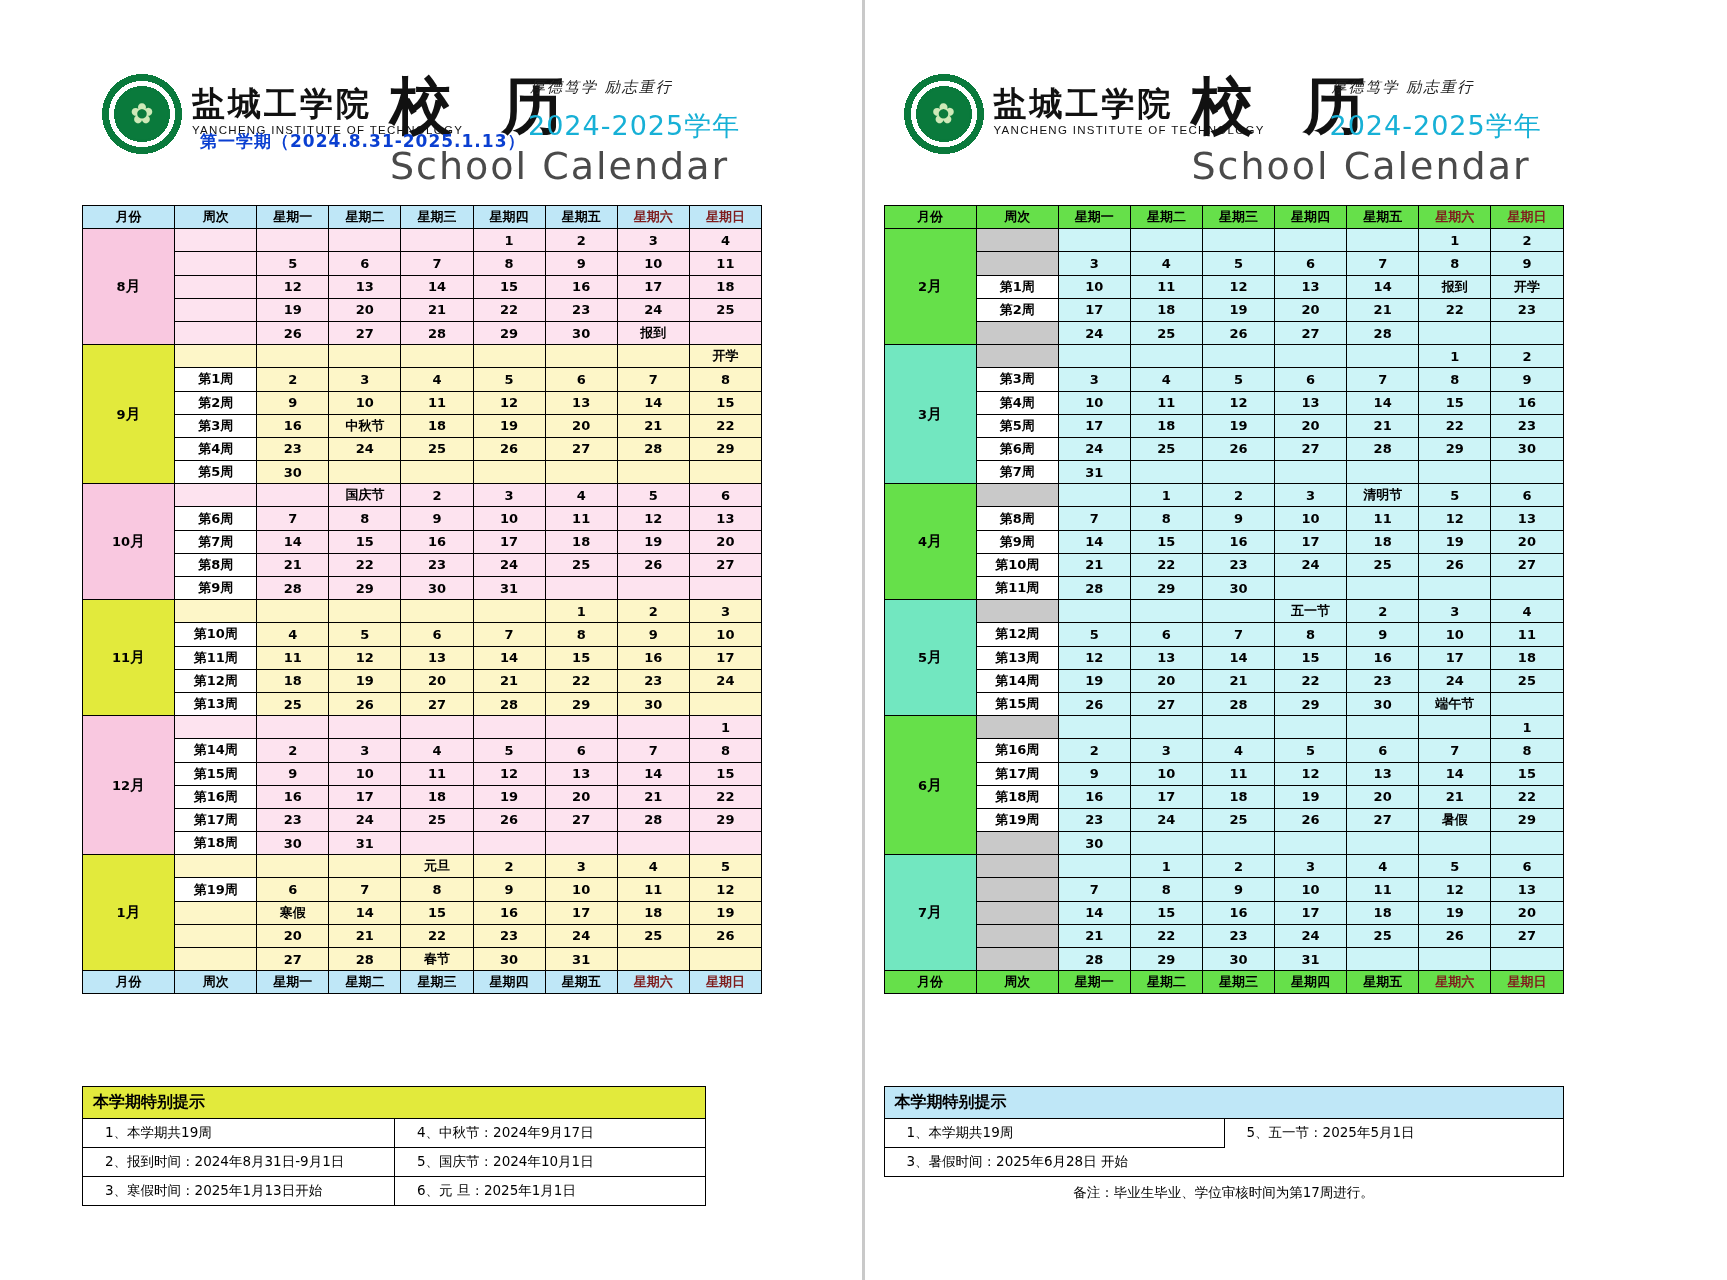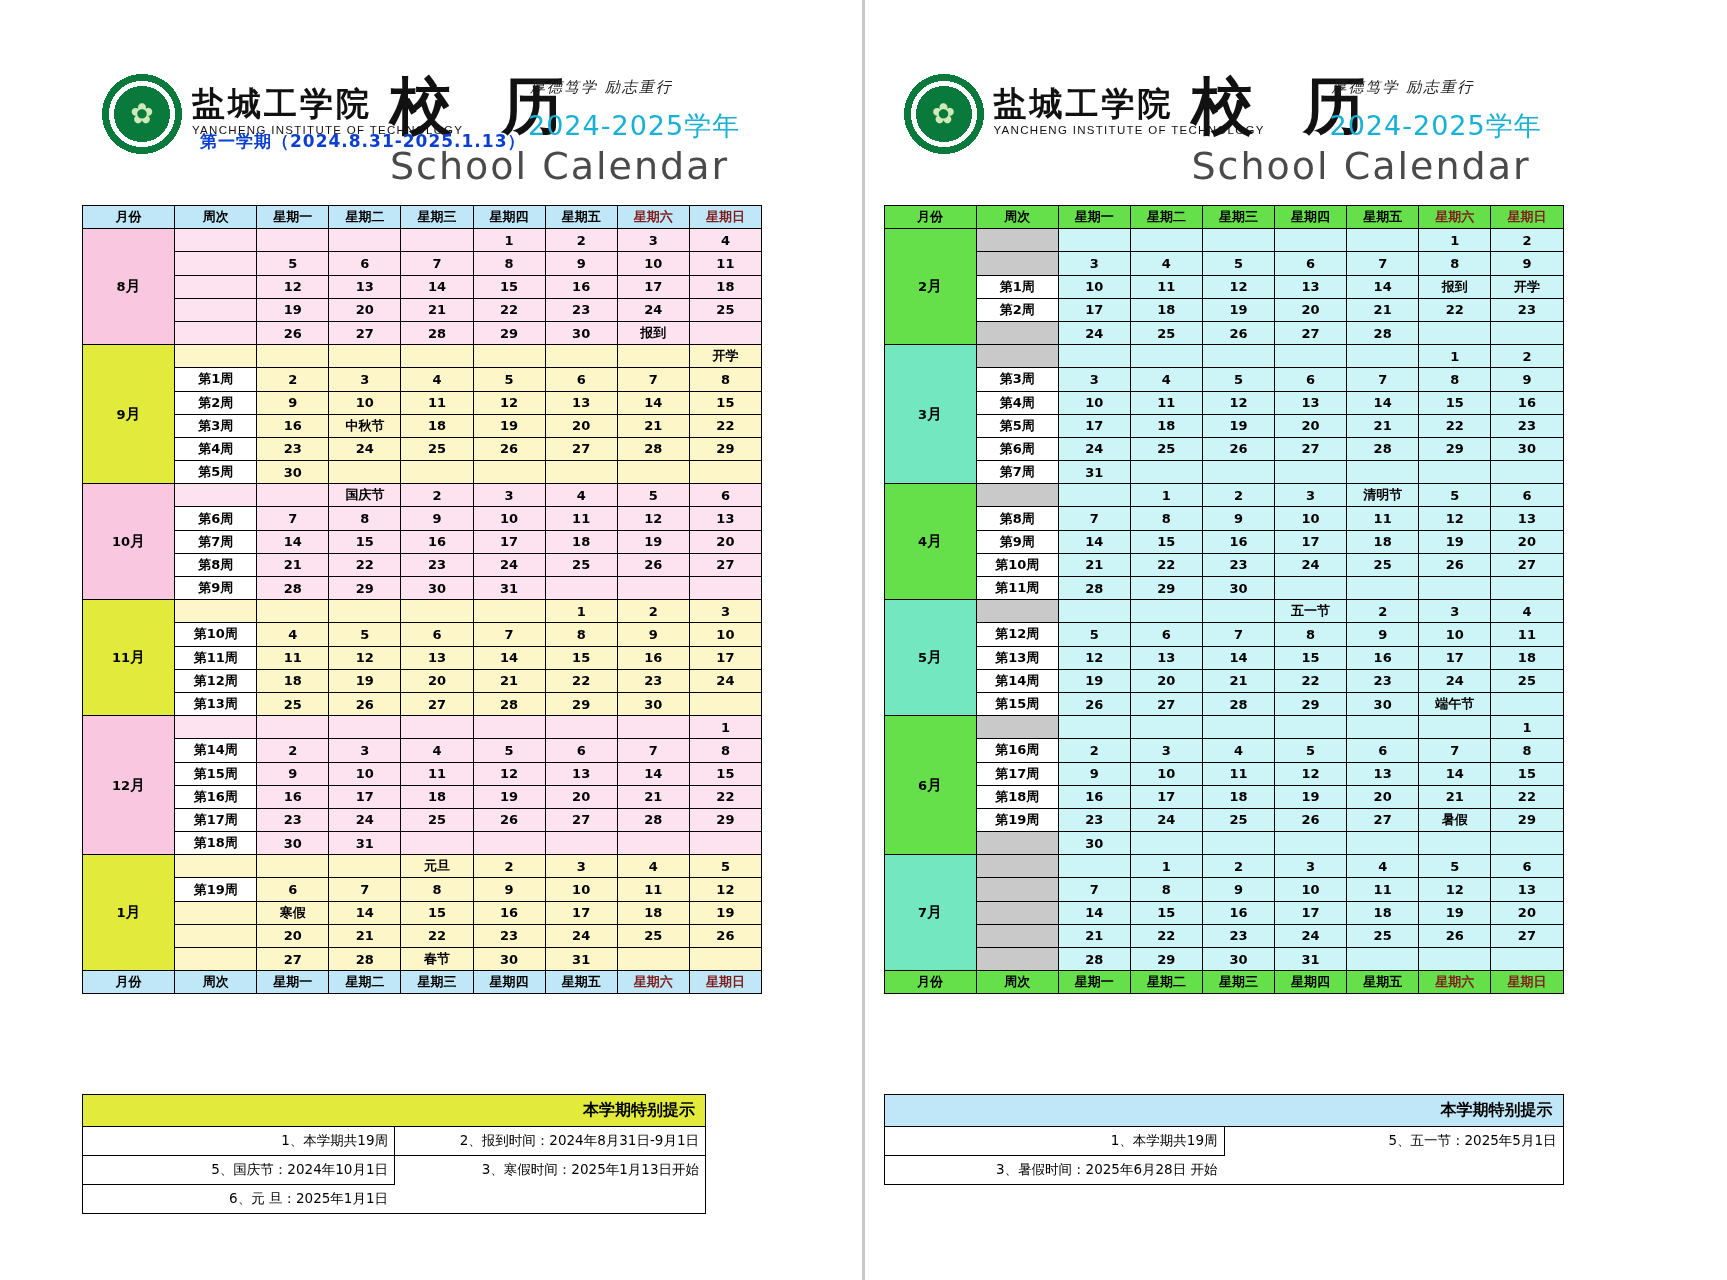--- a/index.html
+++ b/index.html
@@ -98,24 +98,23 @@
   .red{color:#e2001a;}
   .mcell{
     font-size:34px;font-weight:bold;color:#111;
     font-family:"DejaVu Sans",sans-serif;
     letter-spacing:0;
   }
   .mcell span.u{font-size:15px;vertical-align:baseline;}
 
   
   .tips{
-    margin-top:14px;
+    margin-top:6px;
     border:1px solid #000;
     font-family:"DejaVu Sans",sans-serif;
-    text-align:right;
   }
   .tips .t-title{
     font-size:16px;font-weight:bold;padding:5px 10px;
     border-bottom:1px solid #000;
   }
   .tips .t-body{
     display:grid;grid-template-columns:1fr 1fr;
     font-size:13.5px;
   }
   .tips .t-body div{
@@ -522,20 +521,21 @@
             </tr>
           </tbody>
       </table>
     </div>
 
     <div class="tipwrap">
       <div class="tips" id="tips1">
         <div class="t-title" style="background: rgb(226, 234, 60);">本学期特别提示</div>
         <div class="t-body">
             <div>1、本学期共19周</div>
+            <div>4、中秋节：2024年9月17日</div>
             <div>2、报到时间：2024年8月31日-9月1日</div>
             <div>5、国庆节：2024年10月1日</div>
             <div>3、寒假时间：2025年1月13日开始</div>
             <div>6、元 旦：2025年1月1日</div>
           </div>
       </div>
     </div>
   </div>
 
   <div class="divider"></div>
@@ -921,15 +921,16 @@
 
     <div class="tipwrap">
       <div class="tips" id="tips2">
         <div class="t-title" style="background: rgb(191, 231, 247);">本学期特别提示</div>
         <div class="t-body">
             <div>1、本学期共19周</div>
             <div>5、五一节：2025年5月1日</div>
             <div>3、暑假时间：2025年6月28日 开始</div>
           </div>
       </div>
+      <div class="note">备注：毕业生毕业、学位审核时间为第17周进行。</div>
     </div>
   </div>
 </div>
 
 </body></html>

